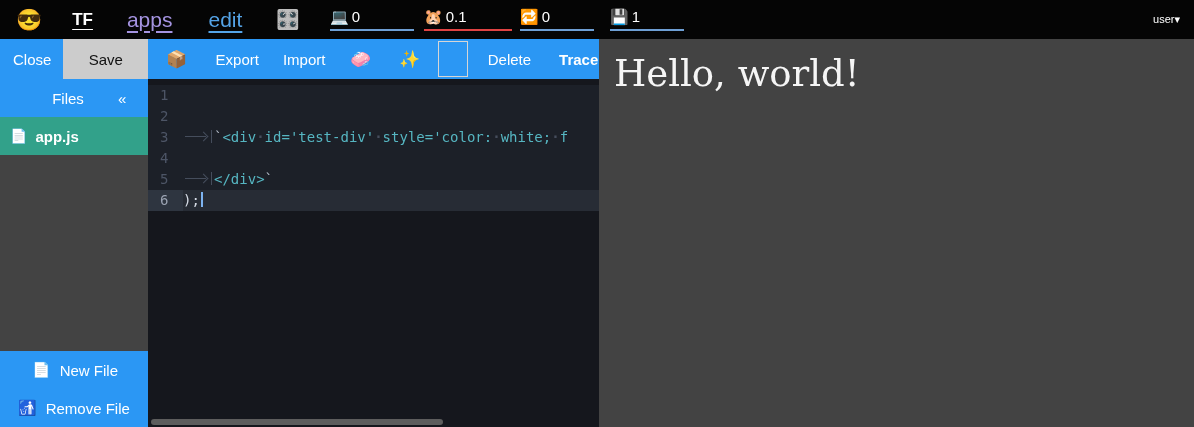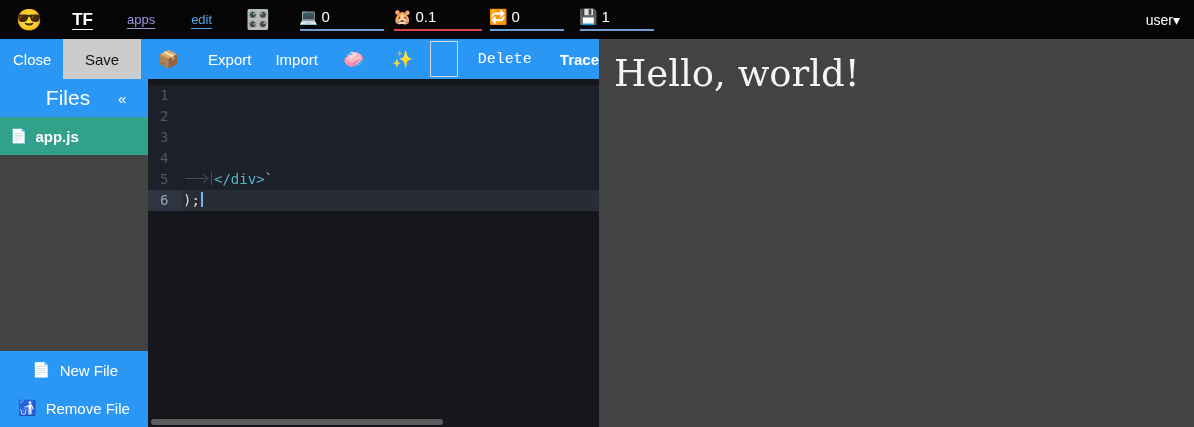--- a/index.html
+++ b/index.html
@@ -5,55 +5,55 @@
   * { margin:0; padding:0; box-sizing:border-box; }
   html,body { width:1194px; height:427px; overflow:hidden; }
   body { font-family:"Liberation Sans", sans-serif; background:#434343; position:relative; }
 
   
   .topbar { position:absolute; left:0; top:0; width:1194px; height:39px;
             background:#050505; display:flex; align-items:center; color:#fff; }
   .logo { margin-left:16px; font-size:21px; }
   .brand { margin-left:30px; font-size:17px; font-weight:bold; color:#fff;
            text-decoration:underline; text-underline-offset:4px; cursor:pointer; }
-  .navlink { font-size:13px; text-decoration:underline; text-underline-offset:4px; cursor:pointer; }
+  .navlink { font-size:21px; text-decoration:underline; text-underline-offset:4px; cursor:pointer; }
   .lnk-apps { margin-left:34px; color:#a493e0; }
   .lnk-edit { margin-left:36px; color:#54a3e6; }
   .knobs { margin-left:34px; font-size:19px; }
   .ind { display:inline-flex; align-items:baseline; border-bottom:2px solid #6e9fd4;
          padding-bottom:3px; cursor:pointer; }
   .ind .em { font-size:15px; }
   .ind .val { font-size:15px; color:#fff; margin-left:3px; }
   .ind-1 { margin-left:30px; width:84px; }
   .ind-2 { margin-left:10px; width:88px; border-bottom-color:#e04343; }
   .ind-3 { margin-left:8px;  width:74px; }
   .ind-4 { margin-left:16px; width:74px; }
-  .usermenu { margin-left:auto; margin-right:14px; font-size:14px; color:#fff; cursor:pointer; }
+  .usermenu { margin-left:auto; margin-right:14px; font-size:11px; color:#fff; cursor:pointer; }
 
   
   .toolbar { position:absolute; left:0; top:39px; width:599px; height:40px;
              background:#2b97f4; display:flex; align-items:center; color:#fff; font-size:15px; }
   .tbtn { cursor:pointer; white-space:nowrap; }
   .tb-close { margin-left:13px; }
   .tb-save { margin-left:12px; width:85px; align-self:stretch; background:#cccccc; color:#111;
              border:none; font-size:15px; font-family:inherit; cursor:pointer; }
   .tb-pkg { margin-left:18px; font-size:17px; }
   .tb-export { margin-left:28px; }
   .tb-import { margin-left:24px; }
   .tb-soap { margin-left:25px; font-size:17px; }
   .tb-sparkle { margin-left:28px; font-size:17px; }
   .tb-swatch { margin-left:17px; width:30px; height:36px; border:1px solid #d6d6d6;
                background:transparent; cursor:pointer; }
-  .tb-delete { margin-left:20px;font-family:Liberation Mono, monospace; }
+  .tb-delete { margin-left:20px; }
   .tb-trace { margin-left:28px;font-weight:bold; }
 
   
   .files-header { position:absolute; left:0; top:79px; width:148px; height:38px;
                   background:#2b97f4; color:#fff; display:flex; align-items:center; }
-  .files-title { flex:1; text-align:center; font-size:21px; padding-left:18px; }
+  .files-title { flex:1; text-align:center; font-size:15px; padding-left:18px; }
   .collapse { width:30px; font-size:15px; cursor:pointer; }
   .file-item { position:absolute; left:0; top:117px; width:148px; height:38px;
                background:#32a18a; color:#fff; display:flex; align-items:center;
                font-size:15px; font-weight:bold; cursor:pointer; }
   .file-item .fic { margin-left:10px; margin-right:8px; font-size:14px; }
   .side-fill { position:absolute; left:0; top:155px; width:148px; height:196px; background:#434343; }
   .side-action { position:absolute; left:0; width:148px; height:38px; background:#2b97f4;
                  color:#fff; display:flex; align-items:center; font-size:15px; cursor:pointer; }
   .sa-new { top:351px; }
   .sa-remove { top:389px; }
@@ -160,20 +160,21 @@
 <div class="editor">
   <div class="lines">
       <div class="cm-line">
         <span class="gut">1</span>
       </div>
       <div class="cm-line">
         <span class="gut">2</span>
       </div>
       <div class="cm-line">
         <span class="gut">3</span>
+        <span class="code"><span class="tab"></span><span class="bt">`</span><span class="st">&lt;div</span><span class="ws">·</span><span class="st">id='test-div'</span><span class="ws">·</span><span class="st">style='color:</span><span class="ws">·</span><span class="st">white;</span><span class="ws">·</span><span class="st">f</span></span>
       </div>
       <div class="cm-line">
         <span class="gut">4</span>
       </div>
       <div class="cm-line">
         <span class="gut">5</span>
         <span class="code"><span class="tab"></span><span class="st">&lt;/div&gt;</span><span class="bt">`</span></span>
       </div>
       <div class="cm-line active">
         <span class="gut">6</span>

